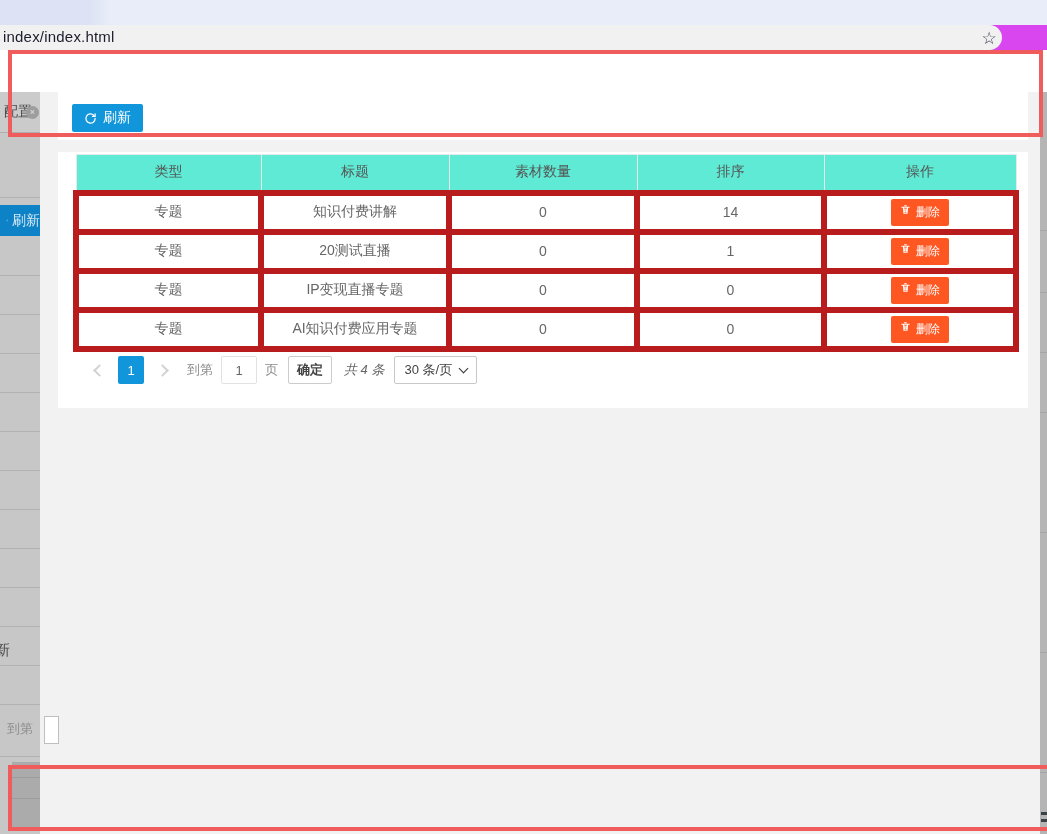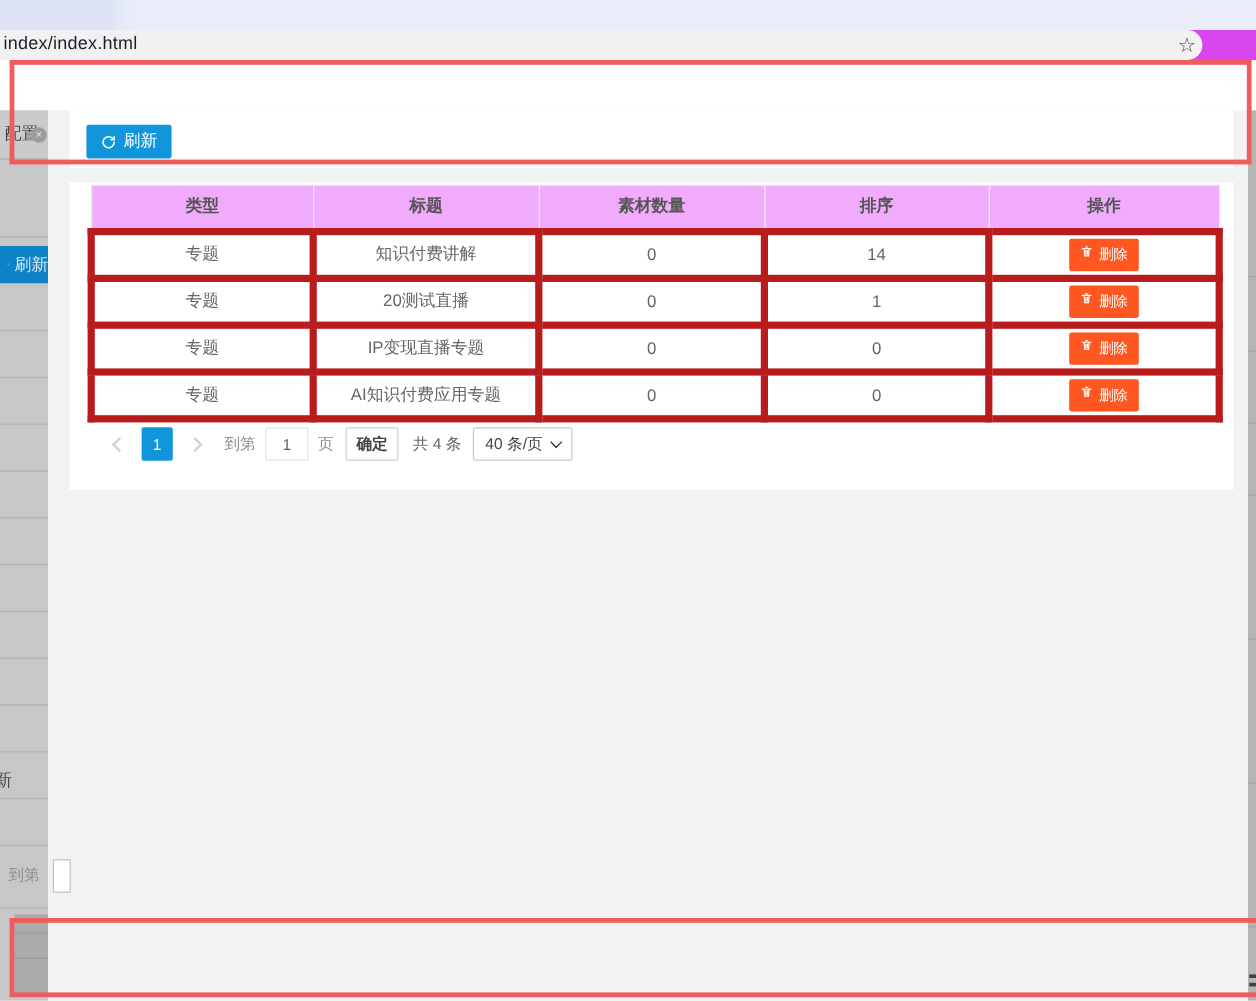--- a/index.html
+++ b/index.html
@@ -47,39 +47,39 @@
 
   
   .toolbar-card{position:absolute;left:58px;top:92px;width:970px;height:48px;background:#ffffff;}
   .btn-refresh{position:absolute;left:14px;top:12px;height:28px;padding:0 12px;border:none;border-radius:2px;
     background:var(--accent);color:#fff;font-size:14px;display:flex;align-items:center;gap:6px;cursor:pointer;
     font-family:"Liberation Sans",sans-serif;}
 
   
   .table-card{position:absolute;left:58px;top:152px;width:970px;height:256px;background:#ffffff;}
   table.data{position:absolute;left:15px;top:2px;width:940px;border-collapse:collapse;table-layout:fixed;}
-  table.data th{height:38px;background:#f0abfc;border:1px solid #e8e8e8;font-size:14px;font-weight:bold;
+  table.data th{height:38px;background:#5eead4;border:1px solid #e8e8e8;font-size:14px;font-weight:normal;
     color:#555;text-align:center;}
   table.data td{height:39px;border:6px solid #b91c1c;font-size:14px;color:#666;text-align:center;}
   .btn-delete{display:inline-flex;align-items:flex-start;gap:5px;background:var(--danger);color:#fff;border:none;
     border-radius:2px;padding:5px 9px;font-size:12px;cursor:pointer;font-family:"Liberation Sans",sans-serif;}
 
   
   .pagination{position:absolute;left:15px;top:196px;height:44px;display:flex;align-items:center;}
   .chev{width:9px;height:9px;display:inline-block;}
   .chev-left{border-left:2px solid #d2d2d2;border-bottom:2px solid #d2d2d2;transform:rotate(45deg);margin:0 14px 0 22px;}
   .chev-right{border-left:2px solid #d2d2d2;border-bottom:2px solid #d2d2d2;transform:rotate(225deg);margin:0 20px 0 14px;}
   .page-cur{width:26px;height:28px;background:var(--accent);color:#fff;font-size:13px;border-radius:2px;
     display:flex;align-items:center;justify-content:center;cursor:pointer;}
   .pg-text{font-size:13px;color:#8c8c8c;}
   .goto-input{width:36px;height:28px;border:1px solid #e2e2e2;border-radius:2px;text-align:center;font-size:13px;
     color:#666;margin:0 8px;background:#fff;font-family:"Liberation Sans",sans-serif;}
   .btn-confirm{width:44px;height:28px;background:#fff;border:1px solid #cccccc;border-radius:2px;font-size:13px;
     color:#444;font-weight:bold;margin-left:10px;cursor:pointer;font-family:"Liberation Sans",sans-serif;}
-  .total-text{font-size:13px;color:#666;margin-left:12px;}
+  .total-text{font-size:13px;color:#666;margin-left:12px;font-style:italic;}
   .pagesize{height:28px;border:1px solid #c9c9c9;border-radius:2px;background:#fff;display:flex;align-items:center;
     gap:8px;padding:0 9px;margin-left:10px;font-size:13px;color:#444;cursor:pointer;}
   .caret-down{width:7px;height:7px;border-left:1.5px solid #333;border-bottom:1.5px solid #333;
     transform:rotate(-45deg);margin-top:-4px;}
 
   
   .red-box{position:absolute;border:4px solid var(--red);background:transparent;z-index:50;}
   .red-box-top{left:8px;top:50px;width:1035px;height:87px;}
   .red-box-bottom{left:8px;top:765px;width:1060px;height:66px;}
 </style>
@@ -239,20 +239,20 @@
   <div class="pagination">
     <span class="chev chev-left"></span>
     <span class="page-cur">1</span>
     <span class="chev chev-right"></span>
     <span class="pg-text">到第</span>
     <input class="goto-input" value="1" style="">
     <span class="pg-text">页</span>
     <button class="btn-confirm">确定</button>
     <span class="total-text">共 4 条</span>
     <div class="pagesize">
-      <span>40 条/页</span>
+      <span>30 条/页</span>
       <span class="caret-down"></span>
     </div>
   </div>
 </div>
 
 <div class="red-box red-box-top"></div>
 <div class="red-box red-box-bottom"></div>
 
 </body></html>

